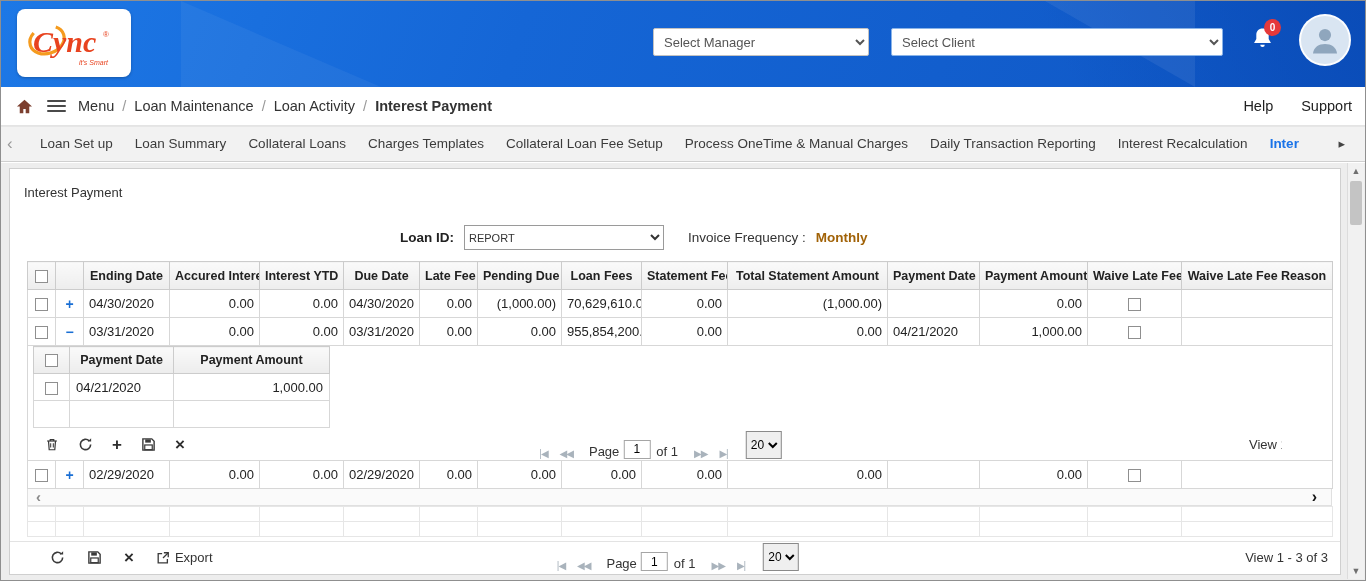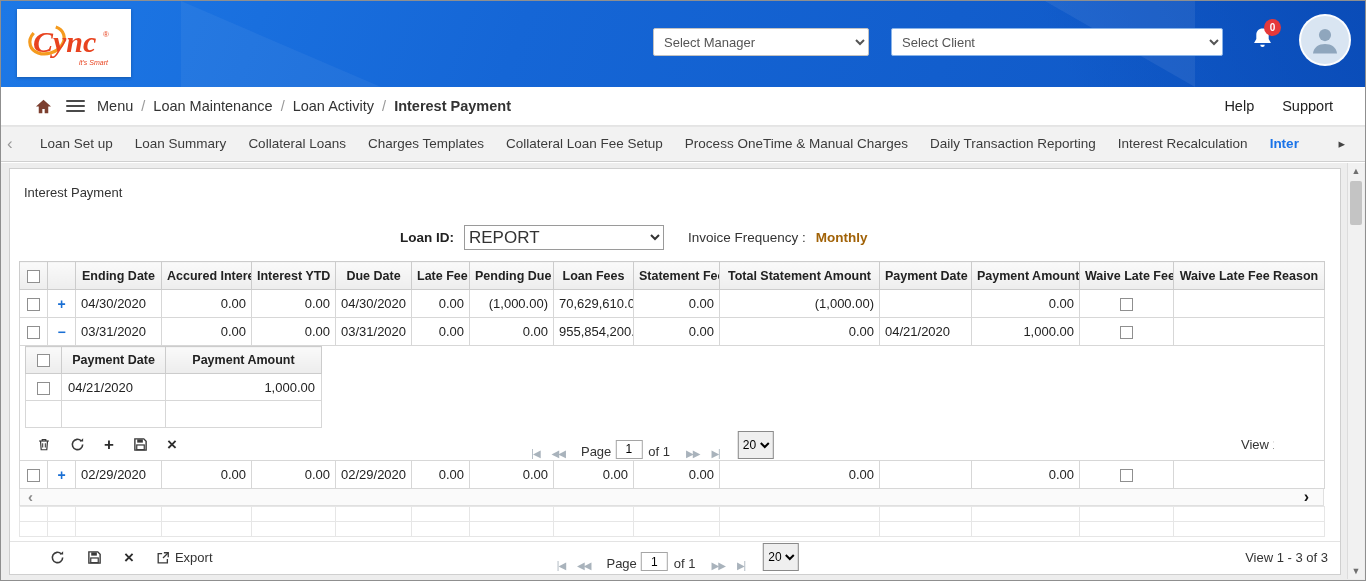--- a/index.html
+++ b/index.html
@@ -13,37 +13,37 @@
   
   .tophdr { position:absolute; left:0; top:0; width:100%; height:86px;
     background:linear-gradient(110deg,#1d78e6 0%, #1566d6 38%, #0f56c4 100%); overflow:hidden; }
   .deco1 { position:absolute; right:0; top:0; width:560px; height:86px;
     background:linear-gradient(245deg,#0a4cb8 0%, rgba(10,76,184,0) 55%); }
   .deco2 { position:absolute; right:170px; top:0; width:0; height:0;
     border-left:150px solid transparent; border-top:86px solid rgba(255,255,255,0.07); }
   .deco3 { position:absolute; left:180px; top:0; width:0; height:0;
     border-right:200px solid transparent; border-bottom:86px solid rgba(255,255,255,0.05); }
   .logo-box { position:absolute; left:16px; top:8px; width:114px; height:68px;
-    background:#fff; border-radius:0; display:flex; align-items:center; justify-content:center;
+    background:#fff; border-radius:8px; display:flex; align-items:center; justify-content:center;
     box-shadow:0 1px 3px rgba(0,0,0,.25); }
   .hdr-select { position:absolute; height:28px; font-size:13px; color:#555;
     border:1px solid #c2c2c2; border-radius:2px; background:#fff; padding:4px 6px; }
   .sel-manager { left:652px; top:27px; width:216px; }
   .sel-client  { left:890px; top:27px; width:332px; border-color:#8ab4e8; }
   .bell-wrap { position:absolute; left:1248px; top:24px; width:30px; height:30px; cursor:pointer; }
   .bell-badge { position:absolute; left:1263px; top:18px; min-width:17px; height:17px;
     background:#e5393a; color:#fff; font-size:10px; line-height:17px; text-align:center;
     border-radius:9px; padding:0 4px; font-weight:bold; }
   .avatar { position:absolute; left:1298px; top:13px; width:52px; height:52px; border-radius:50%;
     background:#d9e5f2; border:2px solid rgba(255,255,255,.9); display:flex; align-items:center;
     justify-content:center; overflow:hidden; cursor:pointer; }
 
   
   .crumbbar { position:absolute; left:0; top:86px; width:100%; height:39px; background:#fff;
-    border-bottom:1px solid #e4e4e4; display:flex; align-items:center; padding:0 32px; font-size:14.5px; }
+    border-bottom:1px solid #e4e4e4; display:flex; align-items:center; padding:0 13px; font-size:14.5px; }
   .home-ic { margin-right:12px; display:flex; cursor:pointer; }
   .burger { width:19px; height:13px; display:flex; flex-direction:column; justify-content:space-between;
     margin-right:12px; cursor:pointer; }
   .burger span { display:block; height:2.4px; background:#4a4a4a; border-radius:1px; }
   .crumb { color:#333; cursor:pointer; }
   .crumb-sep { color:#999; margin:0 8px; }
   .crumb-last { font-weight:bold; }
   .crumb-right { margin-left:auto; display:flex; gap:28px; }
   .crumb-right span { cursor:pointer; color:#222; }
 
@@ -56,27 +56,27 @@
   .tab.active { color:#1a73e8; font-weight:bold; }
   .tab-arrow-right { position:absolute; right:20px; top:0; line-height:34px; color:#444; font-size:13px; cursor:pointer; }
 
   
   .content { position:absolute; left:0; top:162px; width:100%; bottom:0; background:#ededed; }
   .panel { position:absolute; left:8px; top:5px; right:24px; bottom:5px; background:#fff;
     border:1px solid #cfcfcf; overflow:hidden; }
   .pg-title { position:absolute; left:14px; top:16px; font-size:13px; color:#333; }
   .controls { position:absolute; left:390px; top:56px; display:flex; align-items:center; font-size:13.5px; }
   .lbl-bold { font-weight:bold; color:#222; }
-  .loan-select { width:200px; height:25px; margin-left:10px; font-size:17px; color:#333;
+  .loan-select { width:200px; height:25px; margin-left:10px; font-size:11px; color:#333;
     border:1px solid #9a9a9a; background:#fff; }
   .inv-label { margin-left:24px; color:#333; }
   .inv-value { margin-left:10px; font-weight:bold; color:#a16207; }
 
   
-  .gridwrap { position:absolute; left:9px; top:92px; width:1305px; }
+  .gridwrap { position:absolute; left:17px; top:92px; width:1305px; }
   table.g { border-collapse:collapse; table-layout:fixed; width:1305px; font-size:13px; color:#222;
     border:1px solid #c9c9c9; }
   table.g th, table.g td { border:1px solid #d7d7d7; height:28px; padding:0 5px;
     overflow:hidden; white-space:nowrap; }
   table.g thead th { background:linear-gradient(#fafafa,#ededed); font-weight:bold; font-size:12.5px;
     text-align:center; border-color:#cccccc; color:#222; }
   td.n { text-align:right; } td.d { text-align:left; } .c { text-align:center; }
   .cb { display:inline-block; width:13px; height:13px; border:1px solid #8f8f8f; background:#fff;
     vertical-align:middle; cursor:pointer; }
   .expander { color:#1a6fd4; font-weight:bold; font-size:14px; cursor:pointer; }

